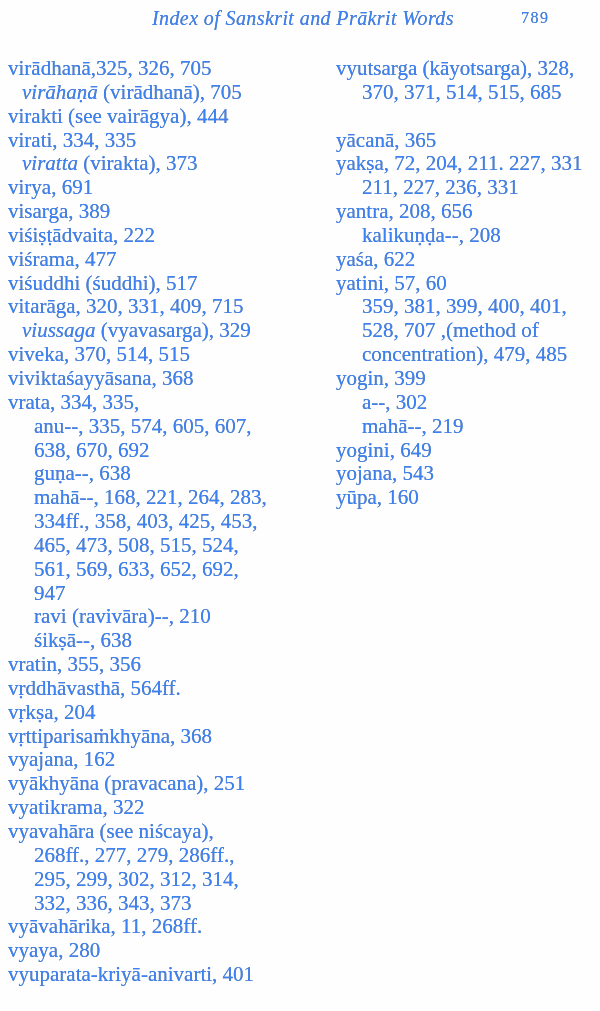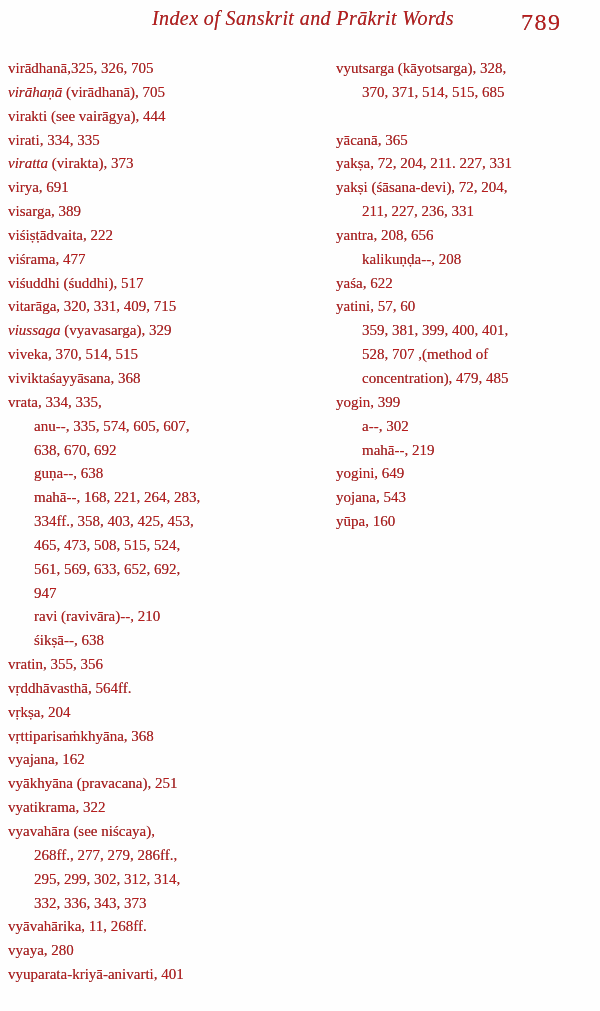--- a/index.html
+++ b/index.html
@@ -8,53 +8,53 @@
     width: 600px;
     height: 1011px;
     background: #fefefe;
     overflow: hidden;
   }
   .page {
     position: relative;
     width: 535px;
     height: 1011px;
     background: #fefefe;
-    color: #b91c1c;
+    color: #3b82f6;
     font-family: "Liberation Serif", "DejaVu Serif", serif;
     text-shadow: 0 0 0.5px rgba(20,20,20,0.55);
     text-decoration: underline;
   }
   .header-title {
     position: absolute;
     top: 7px;
     left: 152px;
     font-size: 20px;
     font-style: italic;
     letter-spacing: 0.4px;
     white-space: nowrap;
   }
   .header-pagenum {
     position: absolute;
     top: 9px;
     left: 521px;
-    font-size: 24px;
+    font-size: 16px;
     letter-spacing: 1.5px;
   }
   .col {
     position: absolute;
     top: 57px;
-    font-size: 15px;
+    font-size: 21px;
     line-height: 23.85px;
   }
   .col-left  { left: 8px;   width: 335px; }
   .col-right { left: 336px; width: 250px; }
   .line { white-space: nowrap; }
   .line.indent { padding-left: 26px; }
   .line.blank  { height: 23.85px; }
-  .em { font-style: italic; }
+  .em { font-style: italic; margin-left: 14px; }
 </style>
 </head>
 <body>
 
 <div class="page">
   <div class="header-title">Index of Sanskrit and Prākrit Words</div>
   <div class="header-pagenum">789</div>
 
   <div class="col col-left" id="col-left">
       <div class="line"><span>virādhanā,325, 326, 705</span></div>
@@ -97,21 +97,20 @@
       <div class="line"><span>vyaya, 280</span></div>
       <div class="line"><span>vyuparata-kriyā-anivarti, 401</span></div>
     </div>
 
   <div class="col col-right" id="col-right">
       <div class="line"><span>vyutsarga (kāyotsarga), 328,</span></div>
       <div class="line indent"><span>370, 371, 514, 515, 685</span></div>
       <div class="line blank"></div>
       <div class="line"><span>yācanā, 365</span></div>
       <div class="line"><span>yakṣa, 72, 204, 211. 227, 331</span></div>
-      <div class="line"><span>yakṣi (śāsana-devi), 72, 204,</span></div>
       <div class="line indent"><span>211, 227, 236, 331</span></div>
       <div class="line"><span>yantra, 208, 656</span></div>
       <div class="line indent"><span>kalikuṇḍa--, 208</span></div>
       <div class="line"><span>yaśa, 622</span></div>
       <div class="line"><span>yatini, 57, 60</span></div>
       <div class="line indent"><span>359, 381, 399, 400, 401,</span></div>
       <div class="line indent"><span>528, 707 ,(method of</span></div>
       <div class="line indent"><span>concentration), 479, 485</span></div>
       <div class="line"><span>yogin, 399</span></div>
       <div class="line indent"><span>a--, 302</span></div>

